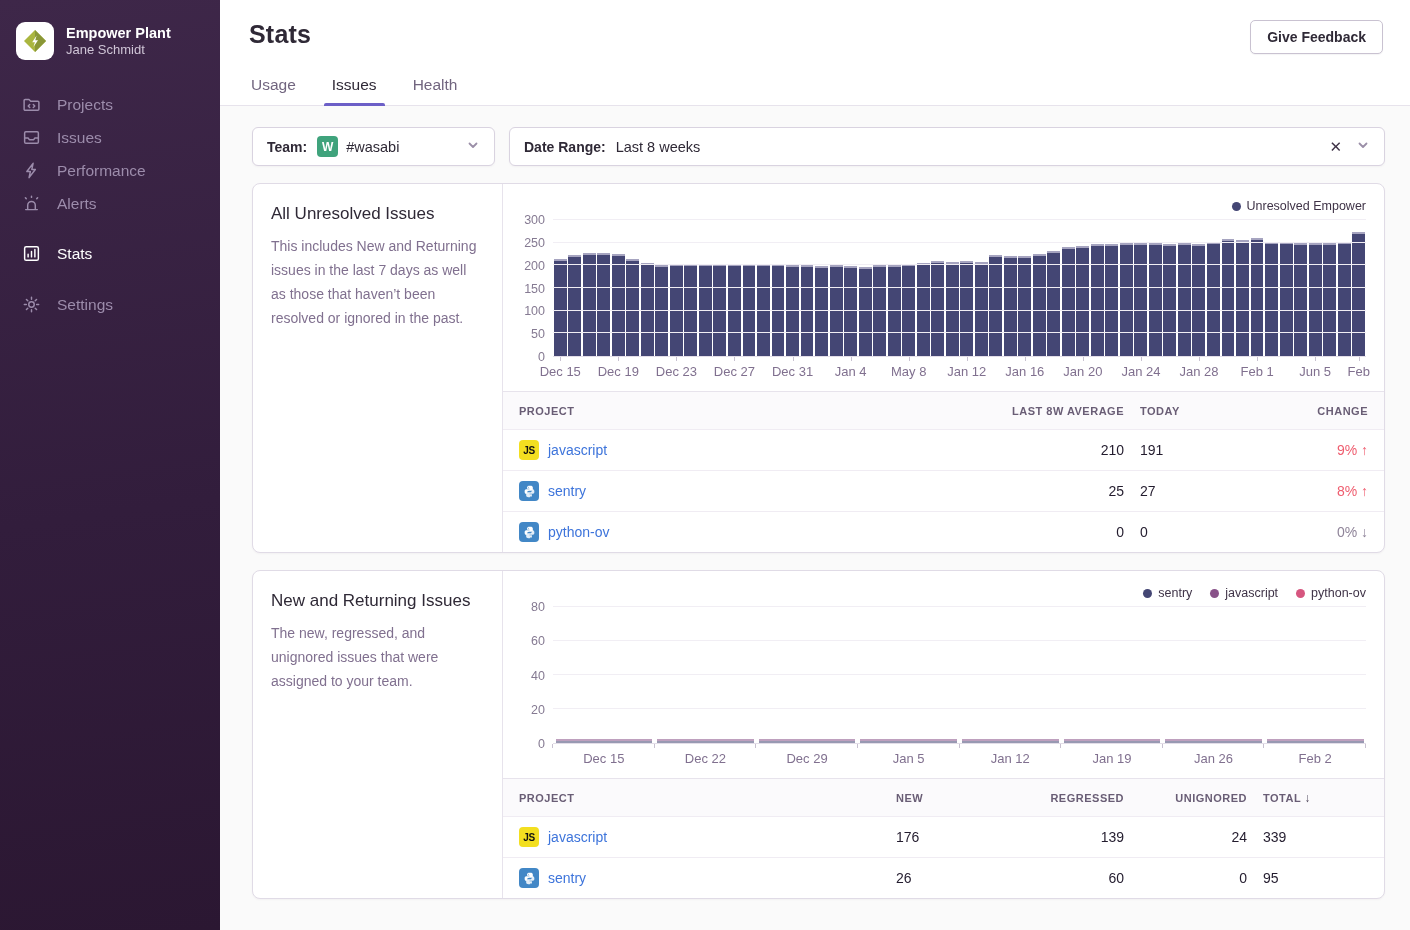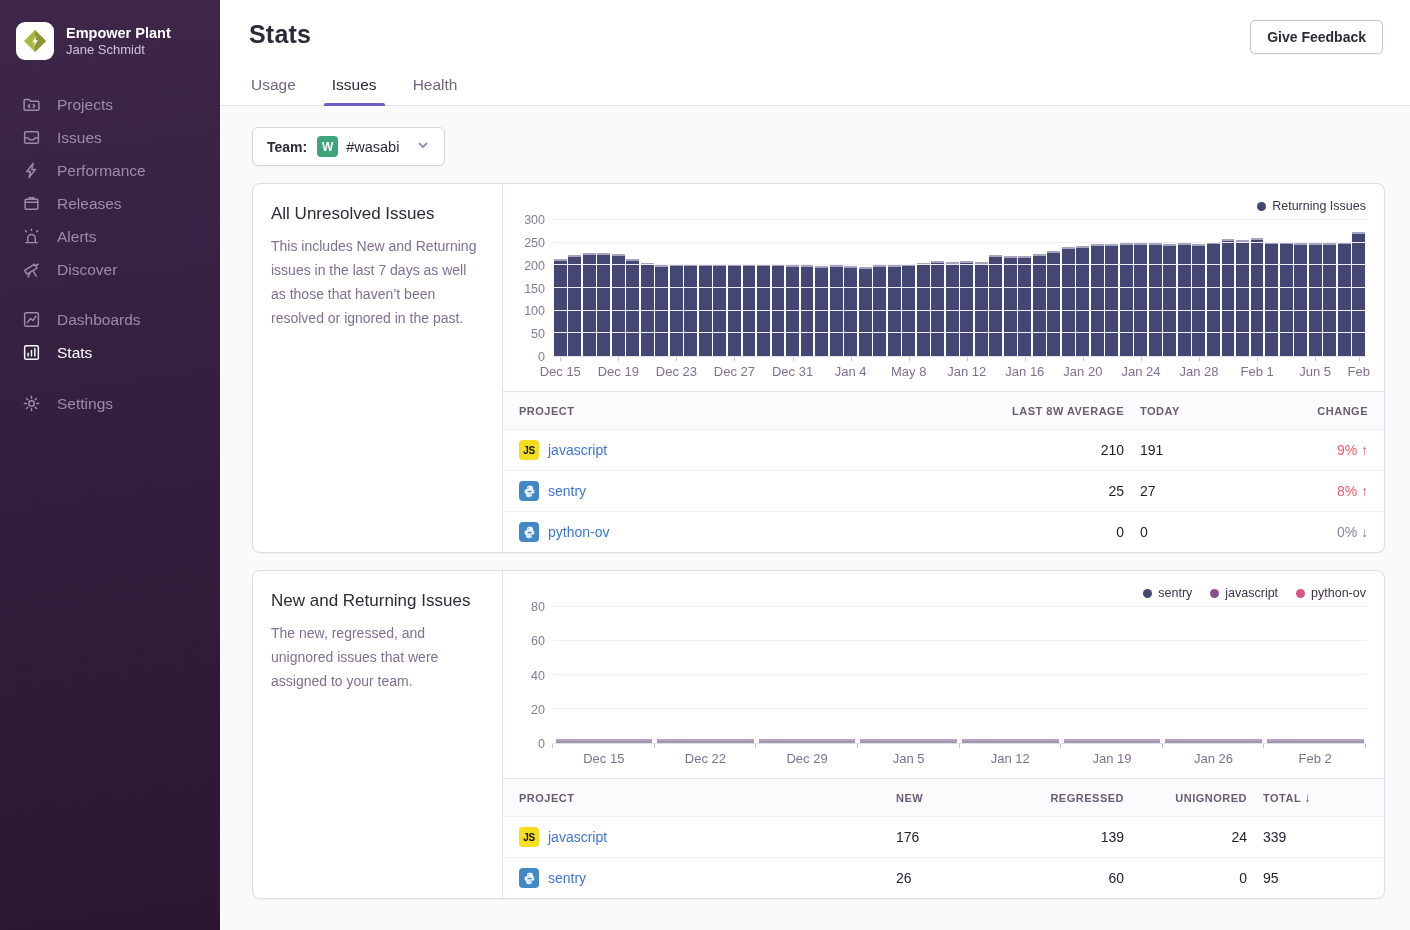--- a/index.html
+++ b/index.html
@@ -41,21 +41,21 @@
   .tab.active::after { content:""; position:absolute; left:-6px; right:-6px; bottom:-1px;
     height:3px; background:#6c5fc7; border-radius:2px 2px 0 0; }
 
   .content { padding:21px 25px 0 32px; }
 
   
   .filters { display:flex; gap:14px; }
   .filter-box { background:#fff; border:1px solid #d9d3e0; border-radius:6px; height:39px;
     display:flex; align-items:center; padding:0 14px; box-shadow:0 1px 2px rgba(40,30,60,.04); }
   .filter-box .flabel { font-weight:bold; font-size:14px; color:#2f2936; margin-right:10px; }
-  .team-filter { width:193px; cursor:pointer; }
+  .team-filter { width:243px; cursor:pointer; }
   .team-avatar { width:21px; height:21px; border-radius:4px; background:#3fa37c; color:#fff;
     font-size:12px; font-weight:bold; display:flex; align-items:center; justify-content:center; margin-right:8px; }
   .team-name { font-size:14.5px; color:#2f2936; flex:1; }
   .range-filter { flex:1; cursor:pointer; }
   .range-value { font-size:14.5px; color:#2f2936; flex:1; }
   .icon-x { color:#3f3347; font-size:15px; margin-right:14px; cursor:pointer; }
   .chev svg { stroke:#9b8fa8; fill:none; stroke-width:1.8; stroke-linecap:round; stroke-linejoin:round; }
 
   
   .panel { margin-top:17px; background:#fff; border:1px solid #e0dbe6; border-radius:8px;
@@ -151,56 +151,29 @@
         <span class="nicon">
           <svg width="19" height="19" viewBox="0 0 18 18">
               <path d="M10.5 2.2 4.6 10h3.3l-1.2 5.8L12.6 8H9.3z"></path>
             </svg>
         </span>
         <span class="nlabel">Performance</span>
       </div>
       <div class="nav-item">
         <span class="nicon">
           <svg width="19" height="19" viewBox="0 0 18 18">
-              <rect x="3" y="5" width="12" height="9.5" rx="1"></rect>
-              <path d="M3 7.8h12M6.8 5V3.6h4.4V5"></path>
-            </svg>
-        </span>
-        <span class="nlabel">Releases</span>
-      </div>
-      <div class="nav-item">
-        <span class="nicon">
-          <svg width="19" height="19" viewBox="0 0 18 18">
               <path d="M5.4 14v-3.4a3.6 3.6 0 0 1 7.2 0V14"></path>
               <path d="M3.5 14.8h11M9 3.2v-1M4 4.4l-.8-.8M14 4.4l.8-.8"></path>
             </svg>
         </span>
         <span class="nlabel">Alerts</span>
       </div>
-      <div class="nav-item">
-        <span class="nicon">
-          <svg width="19" height="19" viewBox="0 0 18 18">
-              <path d="M2.5 9.8 12 4l2.2 3.6-9.5 5.8z"></path>
-              <path d="M7.5 13l-1.8 3M11 11l2.4 4.2M13 5.5l2.5-1.5"></path>
-            </svg>
-        </span>
-        <span class="nlabel">Discover</span>
-      </div>
 
       <div class="nav-gap"></div>
 
-      <div class="nav-item">
-        <span class="nicon">
-          <svg width="19" height="19" viewBox="0 0 18 18">
-              <rect x="2.5" y="2.5" width="13" height="13" rx="1.5"></rect>
-              <path d="M5 12l3-4 2.4 2L13 6"></path>
-            </svg>
-        </span>
-        <span class="nlabel">Dashboards</span>
-      </div>
       <div class="nav-item active">
         <span class="nicon">
           <svg width="19" height="19" viewBox="0 0 18 18">
               <rect x="2.5" y="2.5" width="13" height="13" rx="1.5"></rect>
               <path d="M5.8 12.2V9.6M9 12.2V7M12.2 12.2V5.2"></path>
             </svg>
         </span>
         <span class="nlabel">Stats</span>
       </div>
 
@@ -237,33 +210,43 @@
         <div class="filter-box team-filter">
           <span class="flabel">Team:</span>
           <span class="team-avatar">W</span>
           <span class="team-name">#wasabi</span>
           <span class="chev">
             <svg width="14" height="14" viewBox="0 0 14 14">
                 <path d="M3.5 5.5 7 9l3.5-3.5"></path>
               </svg>
           </span>
         </div>
+        <div class="filter-box range-filter">
+          <span class="flabel">Date Range:</span>
+          <span class="range-value">Last 8 weeks</span>
+          <span class="icon-x">✕</span>
+          <span class="chev">
+            <svg width="14" height="14" viewBox="0 0 14 14">
+                <path d="M3.5 5.5 7 9l3.5-3.5"></path>
+              </svg>
+          </span>
+        </div>
       </div>
 
       <section class="panel">
         <div class="panel-side">
           <div class="panel-title">All Unresolved Issues</div>
           <div class="panel-desc">This includes New and Returning issues in the last 7 days as well as those that haven’t been resolved or ignored in the past.</div>
         </div>
         <div class="panel-main">
           <div class="chart" id="chart1">
             <div class="legend">
                 <span class="legend-item">
                   <span class="legend-dot" style="background: rgb(68, 70, 116);"></span>
-                  <span>Returning Issues</span>
+                  <span>Unresolved Empower</span>
                 </span>
               </div>
             <div class="chart-body">
               <div class="yaxis">
                   <span class="ylab" style="bottom: 0%;">0</span>
                   <span class="ylab" style="bottom: 16.6667%;">50</span>
                   <span class="ylab" style="bottom: 33.3333%;">100</span>
                   <span class="ylab" style="bottom: 50%;">150</span>
                   <span class="ylab" style="bottom: 66.6667%;">200</span>
                   <span class="ylab" style="bottom: 83.3333%;">250</span>

